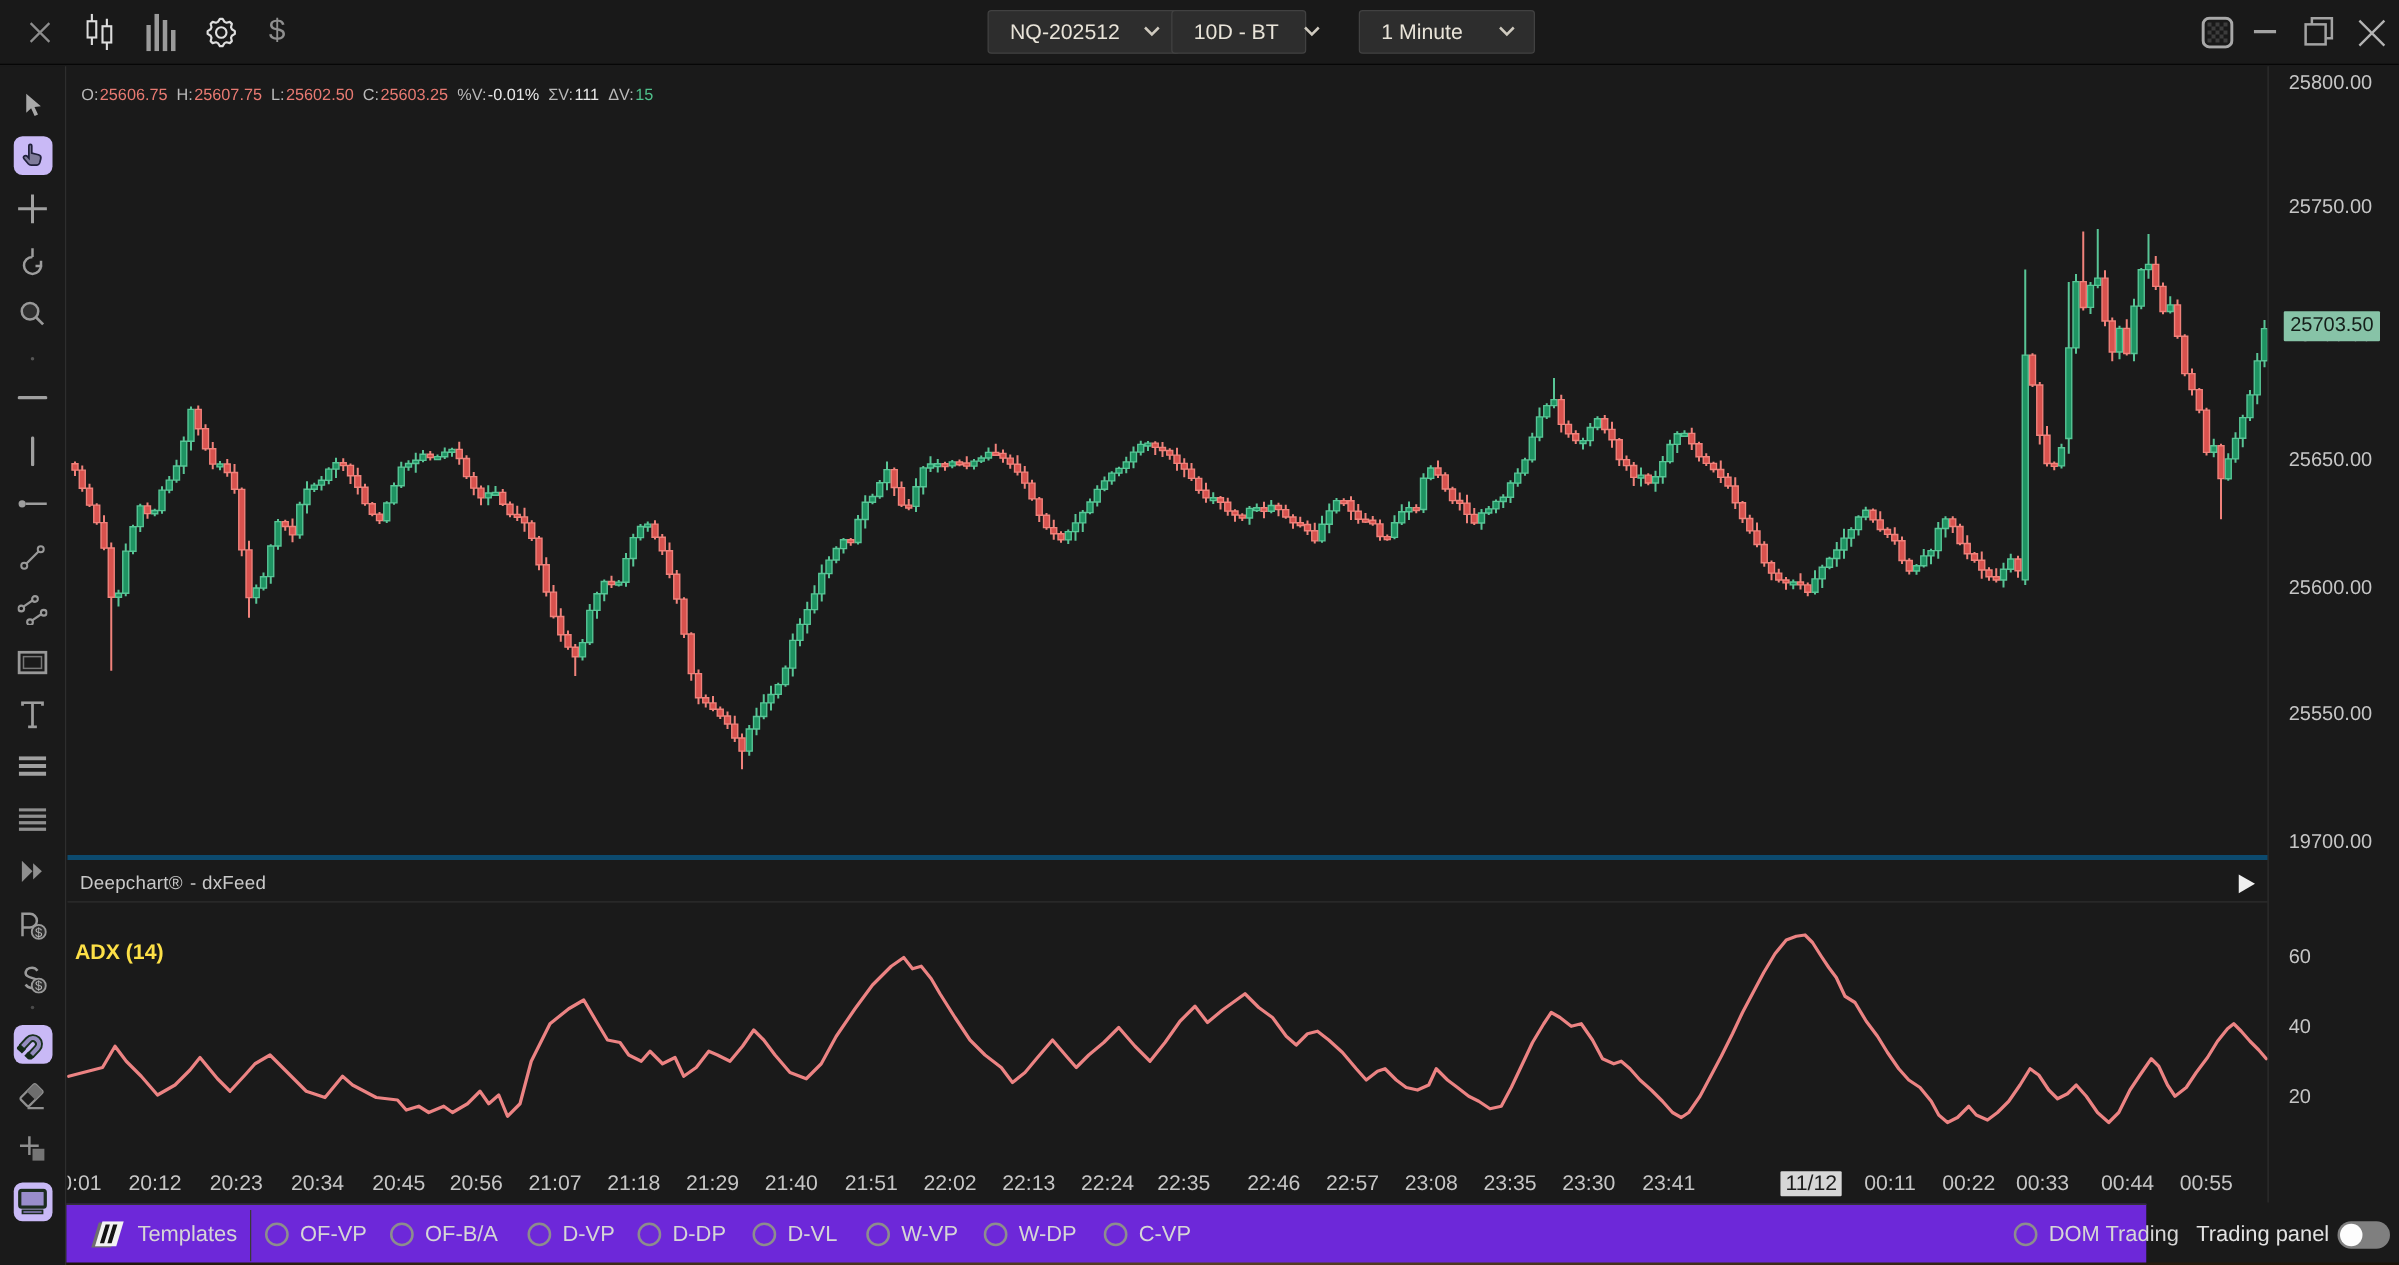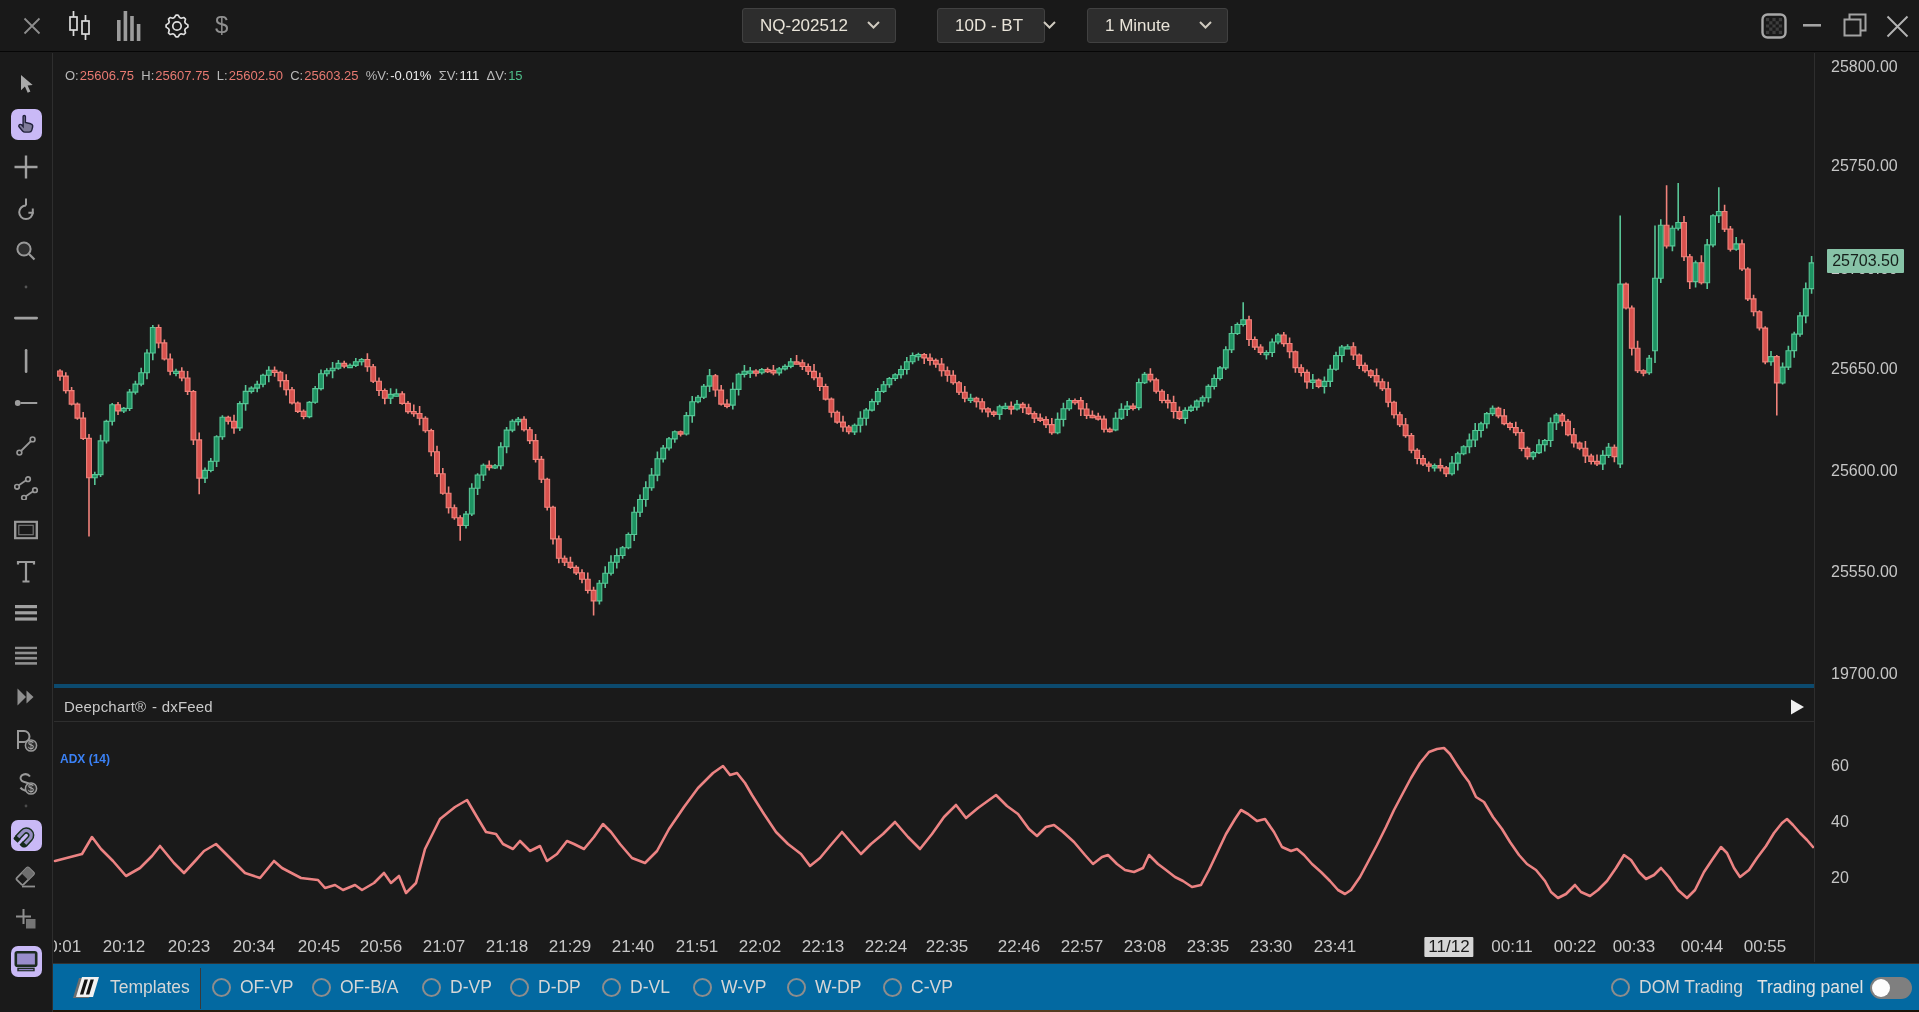--- a/index.html
+++ b/index.html
@@ -14,22 +14,22 @@
 #footband .txt{position:absolute;left:10px;top:10px;font-size:15px;color:#c9c9c9;letter-spacing:.2px}
 #tax{position:absolute;left:54px;top:932px;width:1760px;height:30px;overflow:hidden}
 .tl{position:absolute;top:5px;transform:translateX(-50%);font-size:17px;color:#c6c6c6;white-space:nowrap}
 .tl.hl{background:#d6d6d6;color:#1a1a1a;padding:0 4px;border-radius:1px}
 .pl{position:absolute;left:16px;font-size:16px;color:#c6c6c6;white-space:nowrap}
 #rax{position:absolute;left:1815px;top:52px;width:104px;height:910px}
 #pricetag{position:absolute;left:12px;top:197px;width:77px;height:24px;background:#87c3a7;color:#151f1a;
   font-size:16px;line-height:24px;text-align:center;border-radius:1px}
 #ohlc{position:absolute;left:65px;top:68px;font-size:13px;color:#b9b9b9;white-space:nowrap}
 #ohlc .v{color:#e87a72}#ohlc .w{color:#e9e9e9}#ohlc .g{color:#4fbe8a}
-#adxlbl{position:absolute;left:60px;top:752px;font-size:12px;font-weight:bold;color:#3b82f6}
-#botbar{position:absolute;left:0;top:963px;width:1919px;height:49px;background:#0369a1;border-top:1px solid #333}
+#adxlbl{position:absolute;left:60px;top:752px;font-size:17px;font-weight:bold;color:#fde047}
+#botbar{position:absolute;left:0;top:963px;width:1717px;height:49px;background:#6d28d9;border-top:1px solid #333}
 .blab{position:absolute;top:0;height:48px;line-height:47px;font-size:17.5px;color:#d6d6d6;white-space:nowrap}
 .radio{position:absolute;top:14px;width:19px;height:19px;border:2px solid #8d8d8d;border-radius:50%}
 .dd{position:absolute;top:8px;height:35px;background:#2d2d2d;border:1px solid #414141;border-radius:3px;
   color:#e9e4d9;font-size:17px;line-height:33px;padding-left:17px}
 .dd svg{position:absolute;top:11px}
 #toggle{position:absolute;left:1870px;top:13px;width:42px;height:22px;background:#7f7f7f;border-radius:11px}
 #toggle .knob{position:absolute;left:2px;top:2px;width:18px;height:18px;background:#fdfdfd;border-radius:50%}
 #botedge{position:absolute;left:0;top:1010px;width:1919px;height:2px;
   background:linear-gradient(90deg,#1a1208 0%,#43301a 30%,#5a4023 50%,#43301a 70%,#1a1208 100%)}
 </style></head>
@@ -73,21 +73,21 @@
       </g>
   </svg>
 
   <svg class="abs" style="left:164px;top:13px" width="26" height="26" viewBox="0 0 26 26">
     <path d="M11.9 2.1 14.1 2.1 15.6 4.5 17.2 5.2 19.9 4.5 21.5 6.1 20.8 8.8 21.5 10.4 23.9 11.9 23.9 14.1 21.5 15.6 20.8 17.2 21.5 19.9 19.9 21.5 17.2 20.8 15.6 21.5 14.1 23.9 11.9 23.9 10.4 21.5 8.8 20.8 6.1 21.5 4.5 19.9 5.2 17.2 4.5 15.6 2.1 14.1 2.1 11.9 4.5 10.4 5.2 8.8 4.5 6.1 6.1 4.5 8.8 5.2 10.4 4.5Z" fill="none" stroke="#dedede" stroke-width="1.7" stroke-linejoin="round"></path>
     <circle cx="13" cy="13" r="4.2" fill="none" stroke="#dedede" stroke-width="1.7"></circle>
   </svg>
 
   <div class="abs" style="left:215px;top:11px;font-size:24px;color:#8f8f8f">$</div>
 
-  <div class="dd" style="left:742px;width:154px">NQ-202512
+  <div class="dd" style="left:790px;width:154px">NQ-202512
     <svg style="left:123px" width="15" height="10">
         <path d="M2 2l5.5 5.5L13 2" stroke="#cfcabf" stroke-width="2" fill="none"></path>
       </svg></div>
   <div class="dd" style="left:937px;width:108px">10D - BT
     <svg style="left:104px" width="15" height="10">
         <path d="M2 2l5.5 5.5L13 2" stroke="#cfcabf" stroke-width="2" fill="none"></path>
       </svg></div>
   <div class="dd" style="left:1087px;width:141px">1 Minute
     <svg style="left:110px" width="15" height="10">
         <path d="M2 2l5.5 5.5L13 2" stroke="#cfcabf" stroke-width="2" fill="none"></path>

